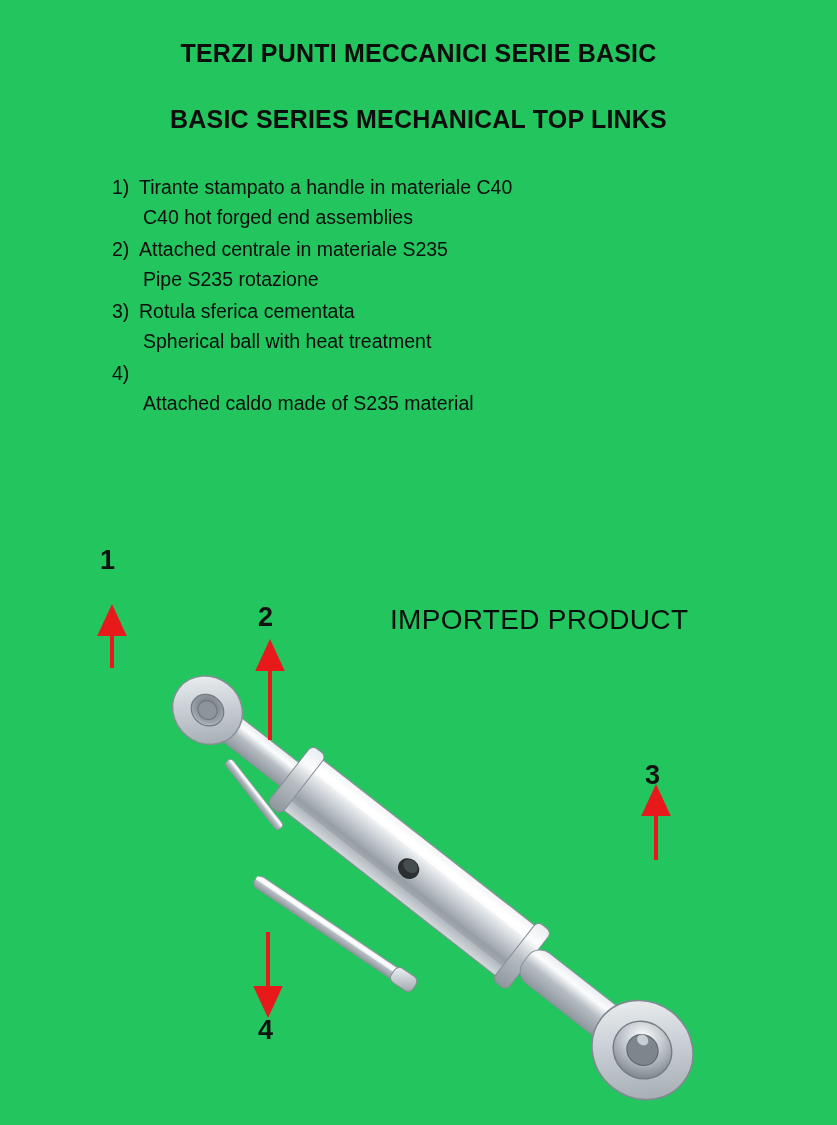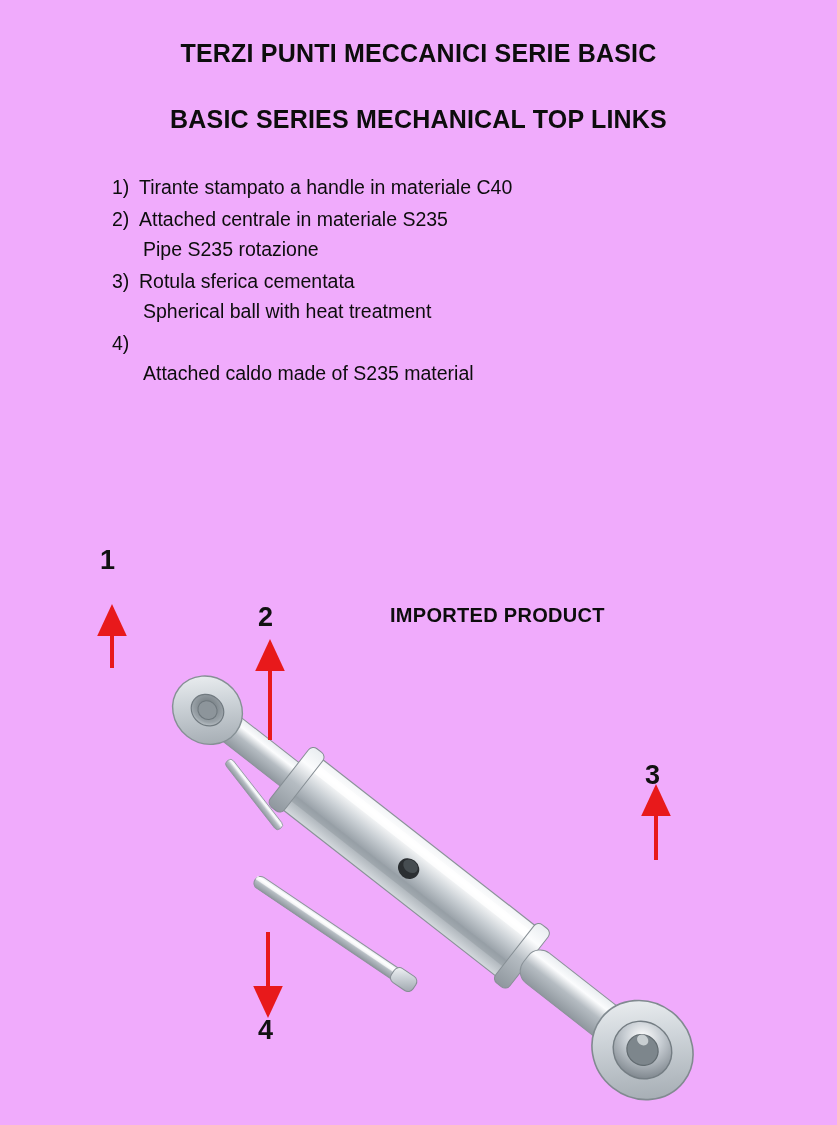--- a/index.html
+++ b/index.html
@@ -11,21 +11,21 @@
     width: 837px;
     height: 1125px;
     position: relative;
     overflow: hidden;
     font-family: "Liberation Sans", sans-serif;
     color: #111111;
   }
   .page {
     position: absolute;
     inset: 0;
-    background: #f0abfc;
+    background: #22c55e;
   }
 
   
   .title-block {
     position: absolute;
     top: 38px;
     left: 0;
     width: 837px;
     text-align: center;
   }
@@ -72,22 +72,22 @@
     line-height: 30px;
     color: #0d0d0d;
     padding-left: 31px;
   }
 
   
   .imported-label {
     position: absolute;
     top: 604px;
     left: 390px;
-    font-size: 20px;
-    font-weight: bold;
+    font-size: 28px;
+    font-weight: normal;
     letter-spacing: 0.3px;
     color: #0d0d0d;
   }
 
   
   .callout-num {
     position: absolute;
     font-size: 27px;
     font-weight: bold;
     color: #111111;
@@ -121,20 +121,21 @@
     <h2 class="title-en">BASIC SERIES MECHANICAL TOP LINKS</h2>
   </div>
 
   <div class="spec-list">
 
     <div class="spec-item">
       <div class="spec-line-1">
         <span class="spec-num">1)</span>
         <span>Tirante stampato a handle in materiale C40</span>
       </div>
+      <div class="spec-line-2">C40 hot forged end assemblies</div>
     </div>
 
     <div class="spec-item">
       <div class="spec-line-1">
         <span class="spec-num">2)</span>
         <span>Attached centrale in materiale S235</span>
       </div>
       <div class="spec-line-2">Pipe S235 rotazione</div>
     </div>
 

